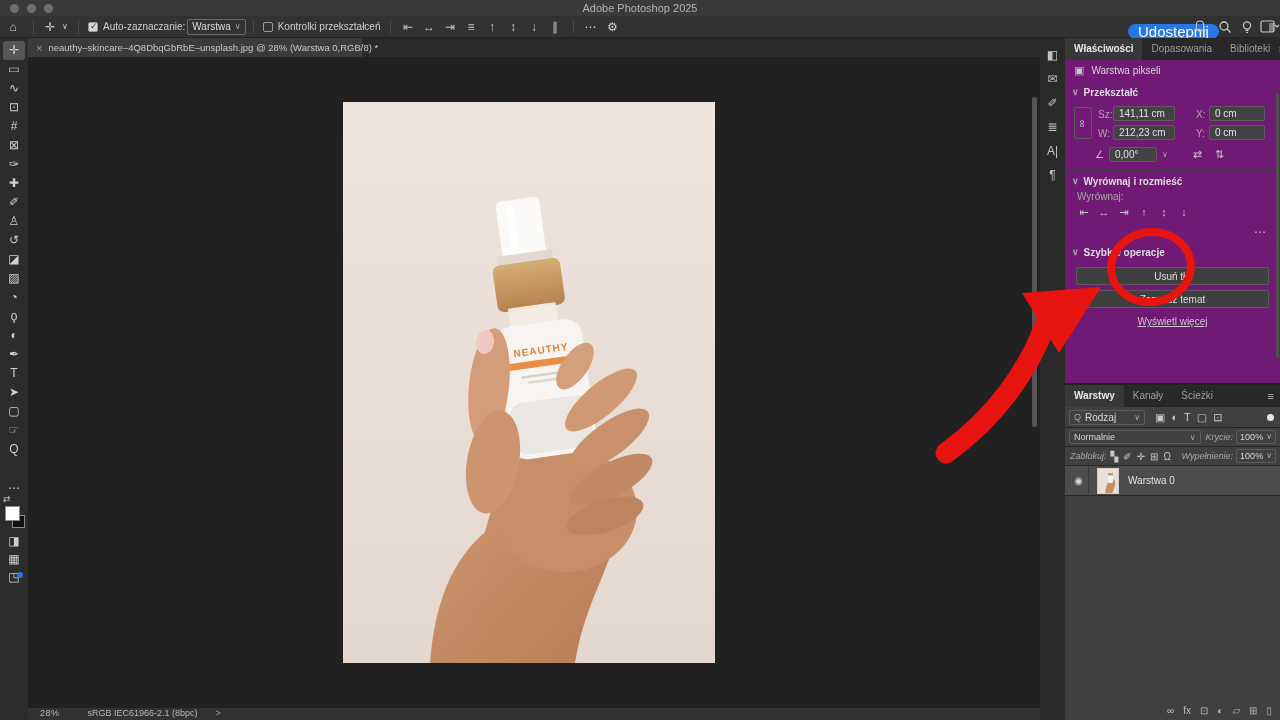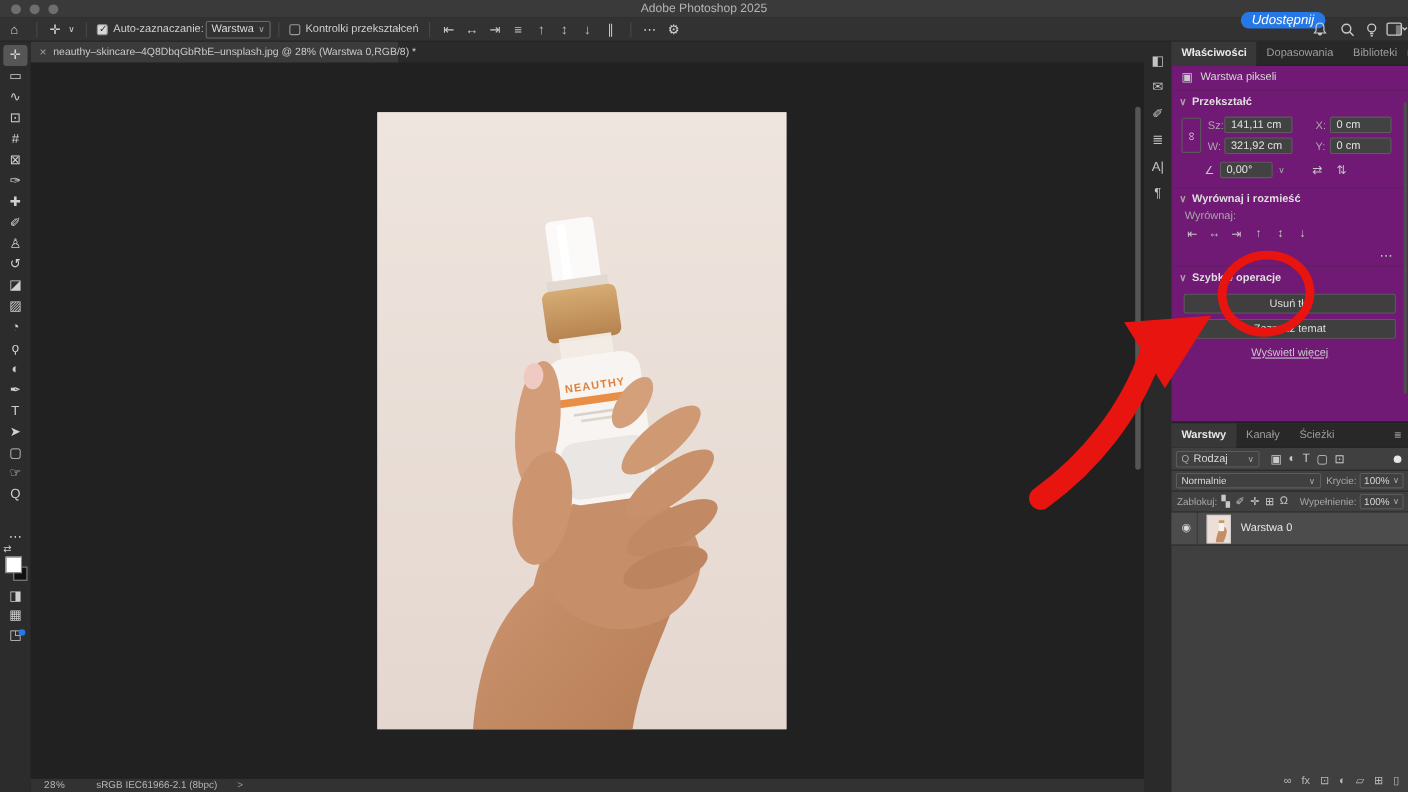--- a/index.html
+++ b/index.html
@@ -19,22 +19,22 @@
     background:#323232; border-bottom:1px solid #242424; display:flex; align-items:center; }
   #optionsbar .glyph { color:#cfcfcf; font-size:12px; line-height:22px; text-align:center; }
   .vsep { width:1px; height:14px; background:#474747; margin:0 7px; }
   .chk { width:10px; height:10px; border:1px solid #9a9a9a; border-radius:2px; margin:0 5px 0 2px; position:relative; }
   .chk.checked { background:#d8d8d8; }
   .chk.checked:after { content:"✓"; position:absolute; left:1px; top:-2px; color:#303030; font-size:9px; }
   .dropdown { border:1px solid #6a6a6a; border-radius:2px; height:16px; line-height:14px;
     padding:0 4px; display:flex; align-items:center; gap:4px; color:#dcdcdc; }
   .optlabel { color:#cfcfcf; margin-right:2px; }
   #align-row span { display:inline-block; width:21px; text-align:center; color:#c4c4c4; font-size:12px; }
-  #share-btn { position:absolute; left:1128px; top:11px; height:15px; padding:0 10px; border-radius:8px;
-    background:#2678e6; color:#fff; font-size:12px; line-height:15px;font-style:italic; }
+  #share-btn { position:absolute; left:1128px; top:24px; height:15px; padding:0 10px; border-radius:8px;
+    background:#2678e6; color:#fff; font-size:15px; line-height:15px; }
   .topicon { position:absolute; top:19px; width:16px; height:16px; }
   .topicon svg { width:100%; height:100%; }
 
   
   #toolbar { position:absolute; left:0; top:38px; width:28px; height:682px; background:#2c2c2c; }
   #tool-list { display:flex; flex-direction:column; align-items:center; padding-top:3px; }
   #tool-list span { width:22px; height:19px; line-height:19px; text-align:center; color:#cfcfcf;
     font-size:12px; display:block; }
   #tool-list span.selected { background:#565656; border-radius:3px; }
   #tool-more { position:absolute; left:0; top:443px; width:28px; text-align:center; color:#cfcfcf; font-size:12px; }
@@ -103,21 +103,21 @@
     border-top:2px solid #222; }
   .lrow { display:flex; align-items:center; border-bottom:1px solid #272727; padding:0 4px; }
   #filter-row { height:21px; gap:2px; }
   .mini-select { display:flex; align-items:center; border:1px solid #5c5c5c; border-radius:2px;
     height:15px; padding:0 4px; gap:4px; color:#d8d8d8; }
   #filter-icons { display:flex; gap:6px; margin-left:8px; }
   #filter-icons span { color:#c9c9c9; font-size:11px; }
   #filter-dot { width:7px; height:7px; border-radius:50%; background:#e6e6e6; margin-left:auto; margin-right:2px; }
   #blend-row { height:19px; font-size:9px; }
   #blend-select { width:138px; height:14px; }
-  #blend-row .lbl, #lock-row .lbl { color:#a8a8a8; margin-left:5px; }
+  #blend-row .lbl, #lock-row .lbl { color:#a8a8a8; margin-left:5px;font-style:italic; }
   .val-box { border:1px solid #5c5c5c; border-radius:2px; height:14px; line-height:12px; padding:0 3px;
     margin-left:3px; color:#d8d8d8; display:flex; align-items:center; gap:3px; }
   #lock-row { height:19px; font-size:9px; }
   #lock-icons { display:flex; gap:5px; margin-left:4px; }
   #lock-icons span { color:#c9c9c9; font-size:10px; }
   #layer-row { height:30px; background:#4c4c4c; gap:0; border-bottom:1px solid #272727; }
   #eye { width:20px; text-align:center; color:#d8d8d8; font-size:10px; border-right:1px solid #3a3a3a;
     height:30px; line-height:30px; }
   #layer-thumb { width:22px; height:26px; border:1px solid #cfcfcf; margin-left:8px; background:#ecdfd7; overflow:hidden; }
   #layer-name { margin-left:9px; color:#e4e4e4; }
@@ -317,21 +317,21 @@
       <span class="chev">∨</span>
       <span>Przekształć</span>
     </div>
     <div class="tf-grid">
       <div class="chainbox"><span class="rot90">∞</span></div>
       <span class="tf-label" style="left:33px;top:7px">Sz:</span>
       <div class="tf-input" style="left:48px;top:4px;width:62px">141,11 cm</div>
       <span class="tf-label" style="left:131px;top:7px">X:</span>
       <div class="tf-input" style="left:144px;top:4px;width:56px">0 cm</div>
       <span class="tf-label" style="left:33px;top:26px">W:</span>
-      <div class="tf-input" style="left:48px;top:23px;width:62px">321,92 cm</div>
+      <div class="tf-input" style="left:48px;top:23px;width:62px">212,23 cm</div>
       <span class="tf-label" style="left:131px;top:26px">Y:</span>
       <div class="tf-input" style="left:144px;top:23px;width:56px">0 cm</div>
       <div class="angle-row">
         <span class="tf-label" style="left:30px;top:3px;color:#c4c4c4">∠</span>
         <div class="tf-input" style="left:44px;top:1px;width:48px">0,00°</div>
         <span class="tf-label" style="left:97px;top:4px;font-size:8px;color:#a8a8a8">∨</span>
         <span class="tf-label" style="left:128px;top:2px;color:#c4c4c4;font-size:11px">⇄</span>
         <span class="tf-label" style="left:150px;top:2px;color:#c4c4c4;font-size:11px">⇅</span>
       </div>
     </div>

